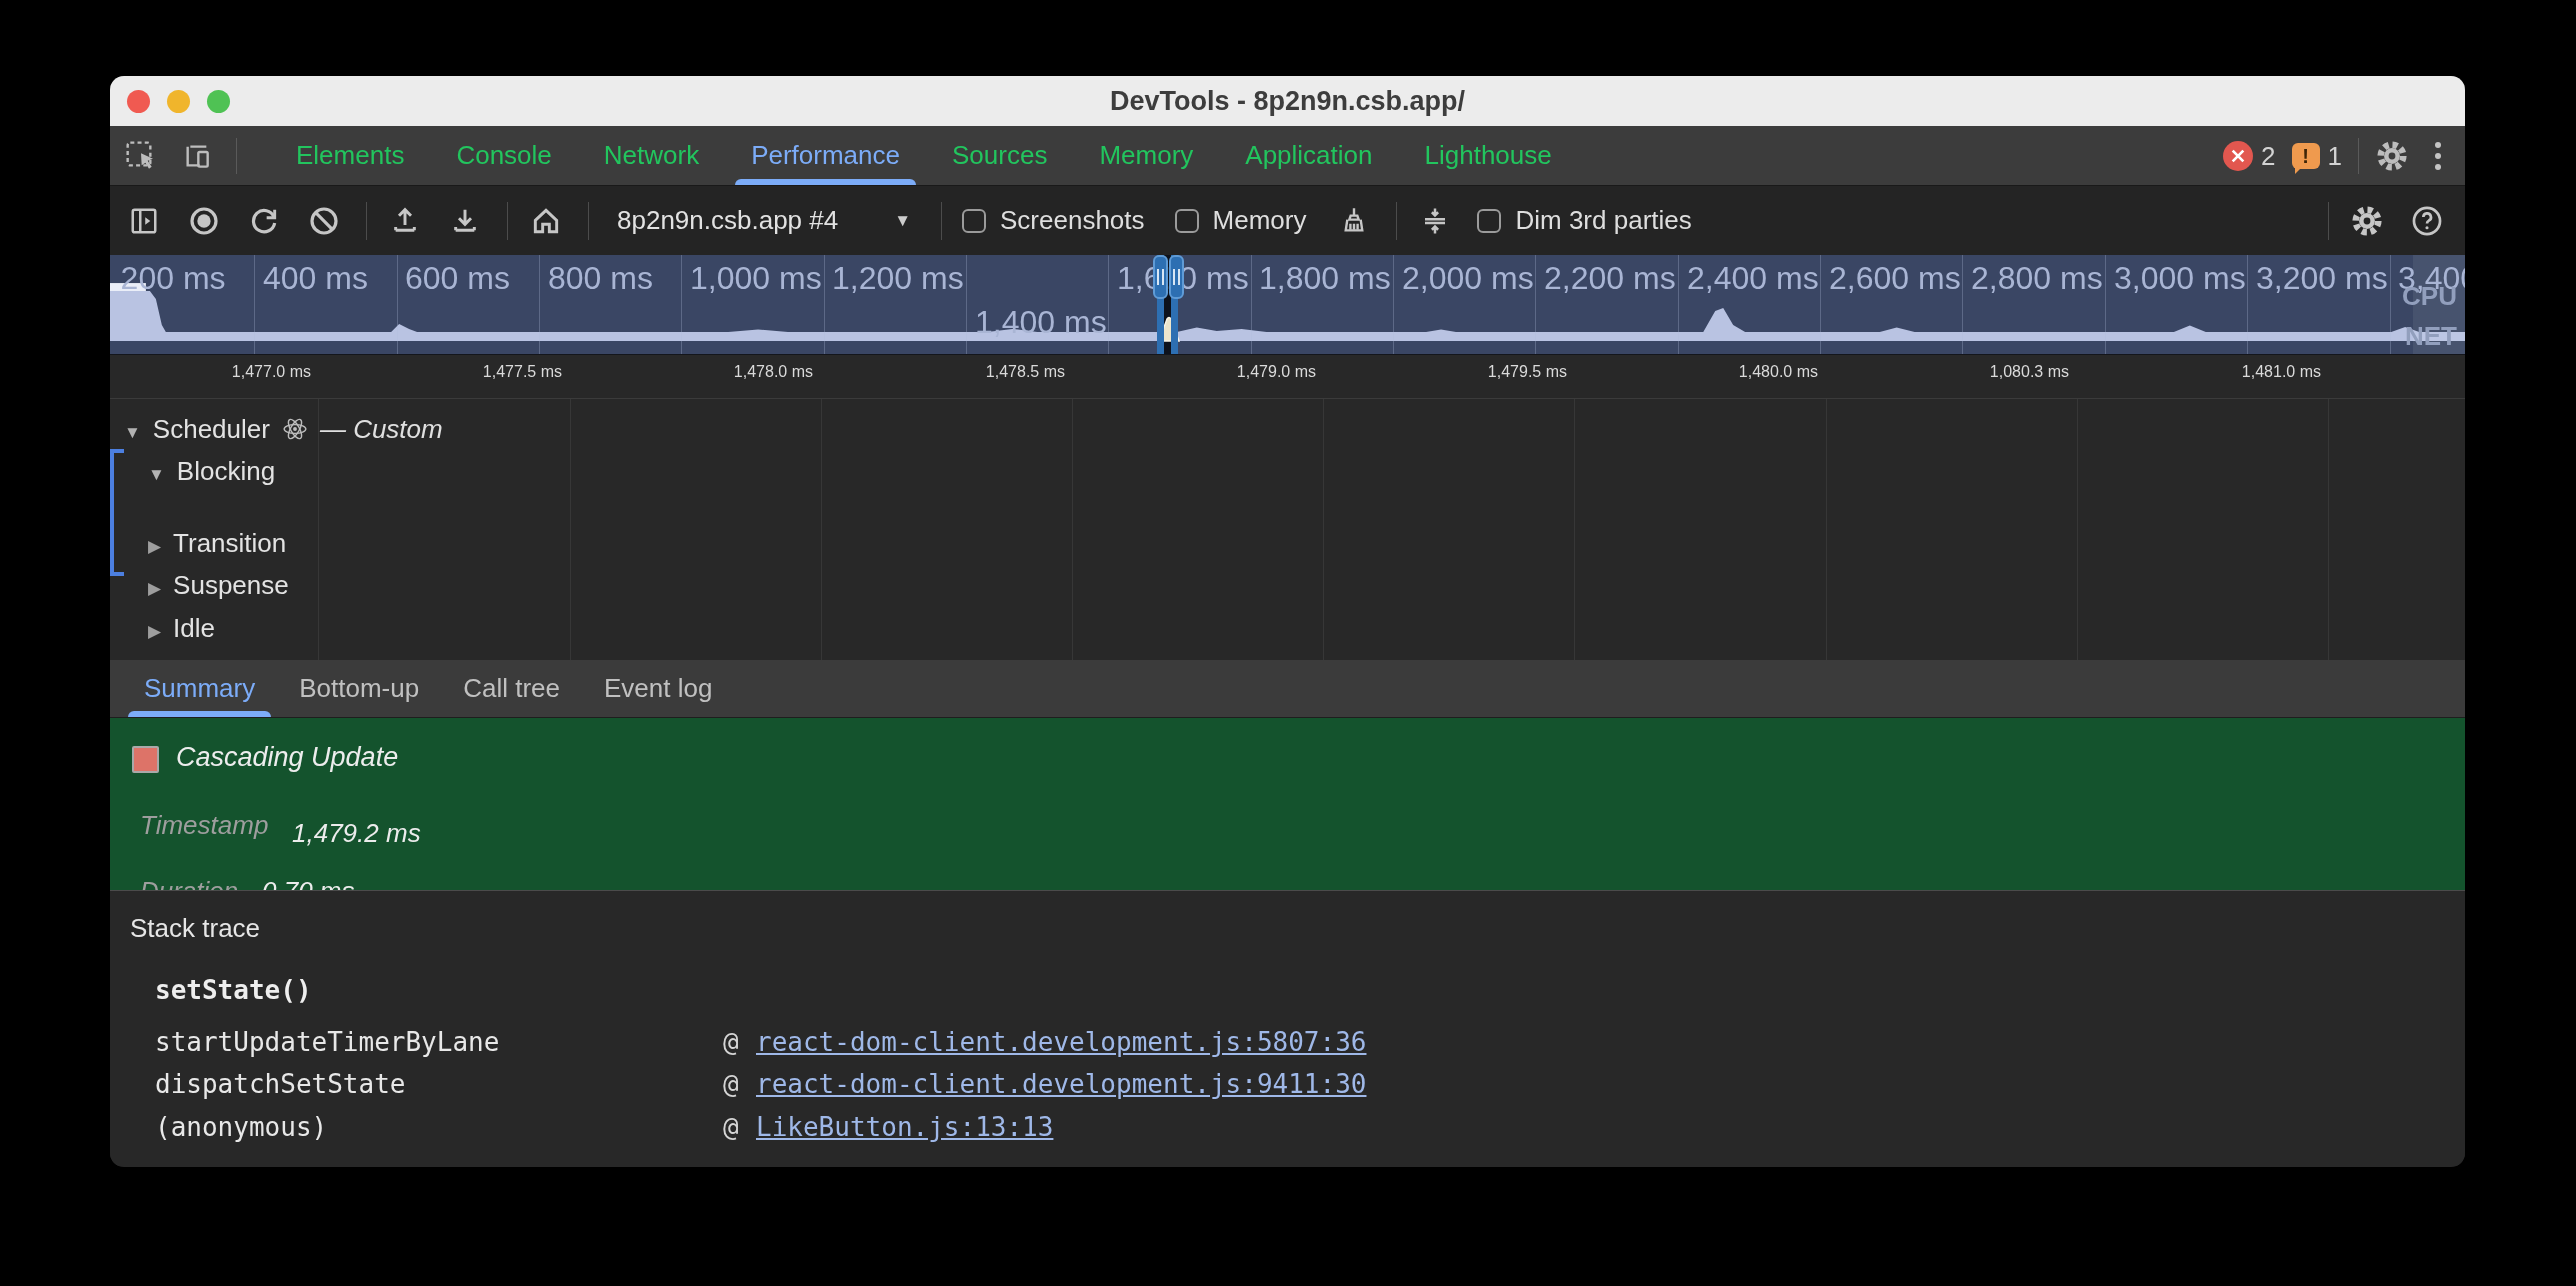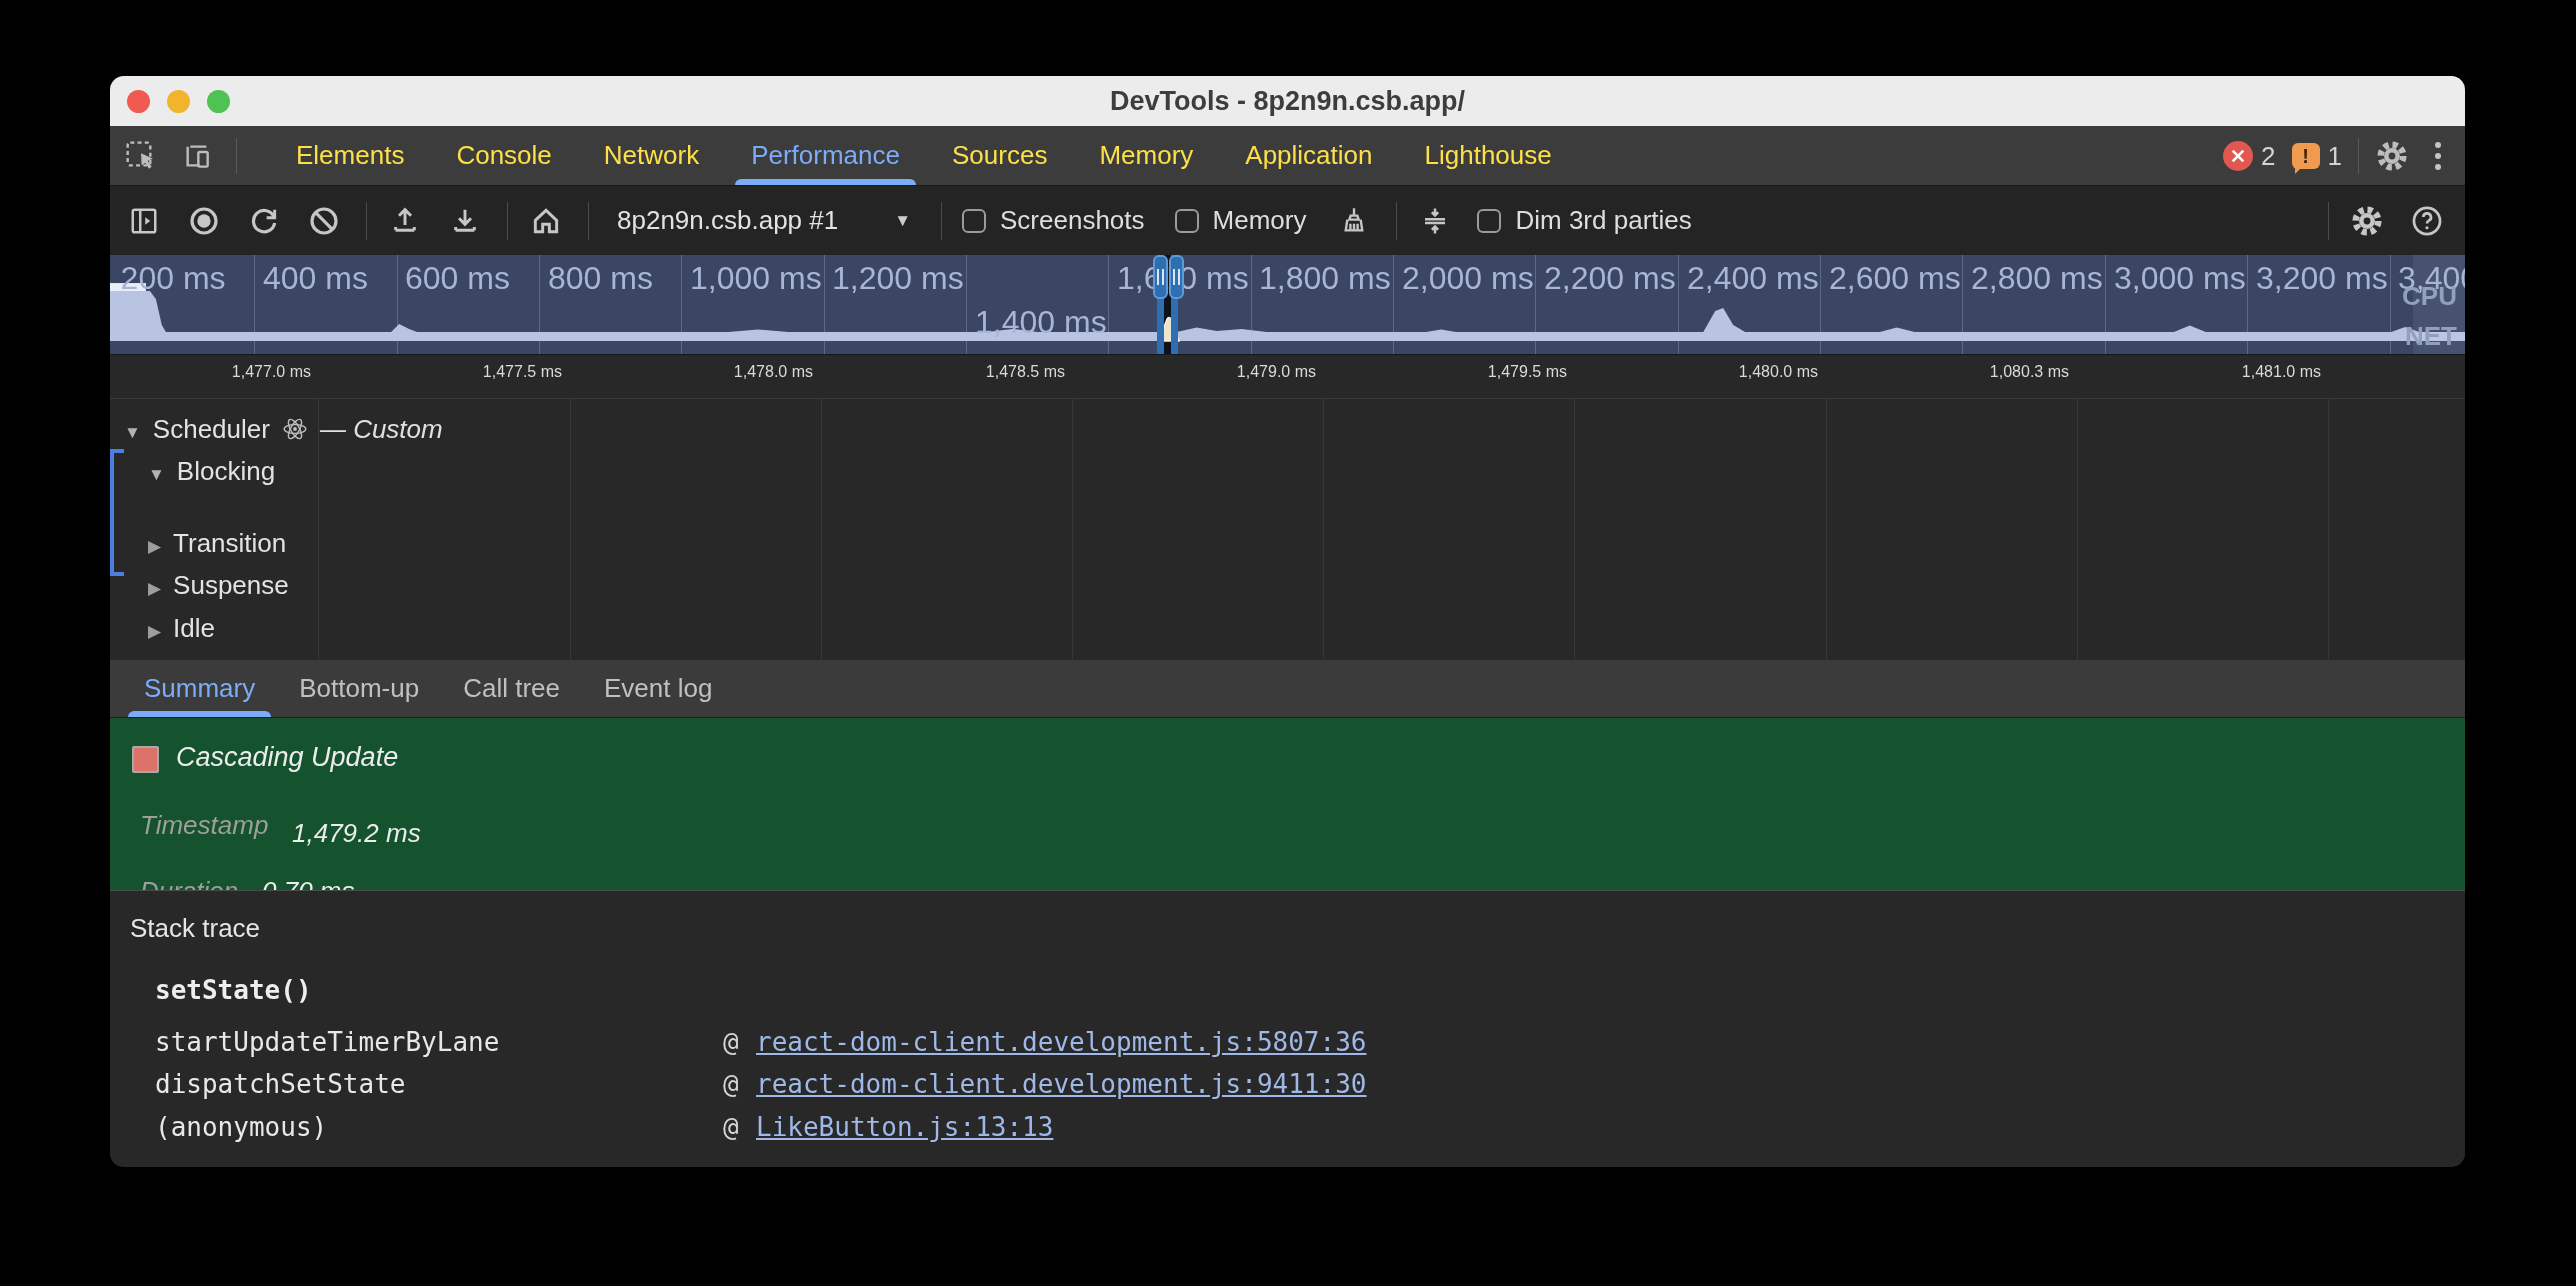--- a/index.html
+++ b/index.html
@@ -17,21 +17,21 @@
   .tl.yellow{left:57px;background:#f0b52c;}
   .tl.green{left:97px;background:#4fc254;}
 
   
   .tabbar{position:absolute;left:0;top:50px;width:100%;height:60px;background:#3c3c3c;
     display:flex;align-items:stretch;border-bottom:1px solid #191919;}
   .tabbar-icons{position:absolute;left:14px;top:0;height:60px;display:flex;align-items:center;gap:22px;}
   .ticon{width:34px;height:34px;color:#bdbdbd;display:flex;align-items:center;justify-content:center;}
   .vsep{width:1px;height:36px;background:#5a5a5a;align-self:center;}
   .tabs{display:flex;align-items:stretch;margin-left:160px;}
-  .tab{position:relative;display:flex;align-items:center;padding:0 26px;font-size:26px;color:#fde047;cursor:default;}
+  .tab{position:relative;display:flex;align-items:center;padding:0 26px;font-size:26px;color:#22c55e;cursor:default;}
   .tab.active{color:#7cacf8;}
   .tab.active::after{content:"";position:absolute;left:10px;right:10px;bottom:0;height:6px;background:#7cacf8;border-radius:6px 6px 0 0;}
   .tabbar-right{position:absolute;right:14px;top:0;height:60px;display:flex;align-items:center;gap:16px;}
   .badge{display:flex;align-items:center;gap:8px;font-size:26px;color:#d3d3d3;}
   .err-ico{width:30px;height:30px;border-radius:50%;background:#e2574f;display:flex;align-items:center;justify-content:center;}
   .warn-ico{position:relative;width:28px;height:26px;border-radius:6px;background:#ef9a4e;display:flex;align-items:center;justify-content:center;
     color:#3e2507;font-weight:700;font-size:20px;}
   .warn-ico::after{content:"";position:absolute;left:3px;bottom:-5px;border:5px solid transparent;border-top-color:#ef9a4e;border-left-color:#ef9a4e;}
   .kebab{display:flex;flex-direction:column;gap:5px;align-items:center;width:26px;}
   .kebab i{width:6px;height:6px;border-radius:50%;background:#c4c4c4;}
@@ -211,21 +211,21 @@
       </svg>
     </span>
     <span class="tsep"></span>
     <span class="tbtn">
       <svg width="32" height="32" viewBox="0 0 24 24" fill="none" stroke="currentColor" stroke-width="2.2">
         <path d="M4 11.5 L12 4 L20 11.5 V20 H14.5 V14.5 H9.5 V20 H4 Z"></path>
       </svg>
     </span>
     <span class="tsep"></span>
     <span class="target-select">
-      <span>8p2n9n.csb.app #1</span>
+      <span>8p2n9n.csb.app #4</span>
       <span class="arrow">▼</span>
     </span>
     <span class="tsep"></span>
     <label class="chk">
       <span class="box"></span>
       <span>Screenshots</span>
     </label>
     <label class="chk">
       <span class="box"></span>
       <span>Memory</span>

